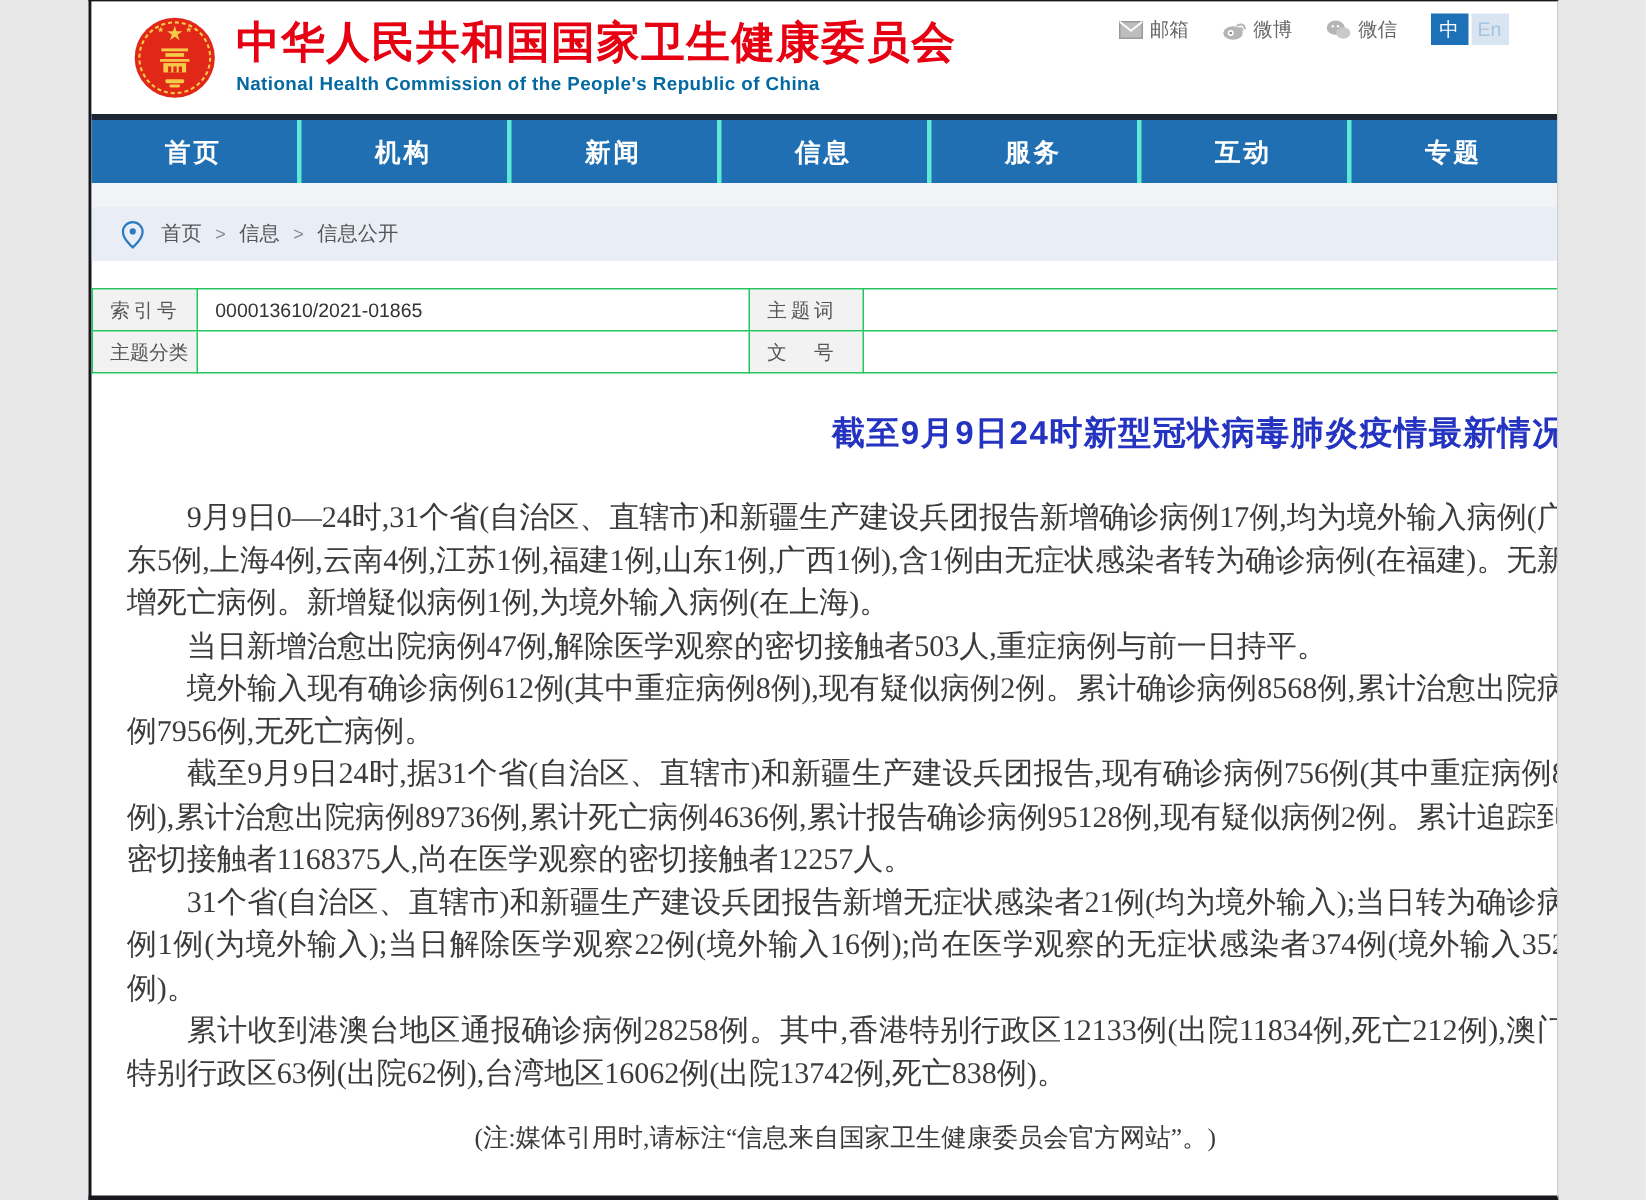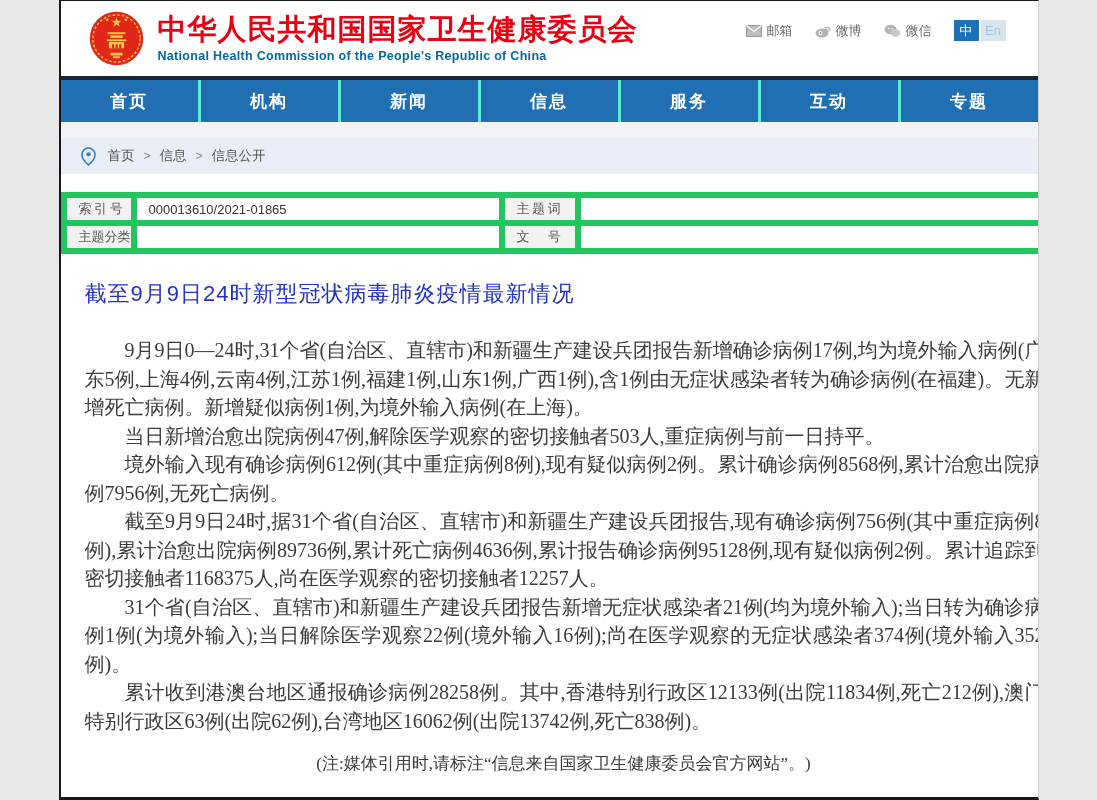--- a/index.html
+++ b/index.html
@@ -11,21 +11,21 @@
     border-bottom:3px solid #16181d; border-right:1px solid #cfcfcf;
     font-family:"Liberation Sans", sans-serif;
   }
 
   
   .site-header { height:75px; background:#fff; display:flex; align-items:center; padding-left:27px; position:relative; }
   .emblem { width:57px; height:57px; flex:0 0 auto; cursor:pointer; }
   .title-block { margin-left:13px; cursor:pointer; }
   .site-title { color:#e60012; font-size:29px; font-weight:bold; letter-spacing:1px; line-height:1.05; }
   .site-subtitle { color:#0369a1; font-size:12.5px; font-weight:bold; margin-top:5px; letter-spacing:0.3px; }
-  .header-tools { position:absolute; top:19px; right:32px; display:flex; align-items:center; color:#666; font-size:13px; }
+  .header-tools { position:absolute; top:8px; right:32px; display:flex; align-items:center; color:#666; font-size:13px; }
   .tool { display:flex; align-items:center; margin-right:22px; cursor:pointer; }
   .tool svg { margin-right:5px; }
   .lang-box { width:25px; height:21px; display:flex; align-items:center; justify-content:center; font-size:13px; cursor:pointer; }
   .lang-zh { background:#1d71b7; color:#fff; }
   .lang-en { background:#d8e5f1; color:#a6c4de; margin-left:2px; }
 
   
   .main-nav { height:46px; background:#1f6fb2; border-top:4px solid #1d2634; display:flex; }
   .nav-item { flex:1; display:flex; align-items:center; justify-content:center; color:#fff; font-size:17px; font-weight:bold; letter-spacing:2px; cursor:pointer; }
   .nav-item + .nav-item { border-left:3px solid #5eead4; }
@@ -35,27 +35,27 @@
   .container { width:1008px; margin:0 auto; }
 
   
   .breadcrumb-bar { height:36px; background:#e9edf5; display:flex; align-items:center; padding-left:20px; font-size:13.5px; color:#555; }
   .breadcrumb-bar svg { margin-right:12px; }
   .crumb { color:#555; cursor:pointer; }
   .crumb-sep { margin:0 9px; color:#888; font-size:12px; }
 
   
   .doc-table { width:100%; border-collapse:collapse; table-layout:fixed; margin-top:18px; font-size:13px; }
-  .doc-table td { border:6px solid #22c55e; height:28px; padding:2px 12px; color:#333; background:#fff; overflow:hidden; white-space:nowrap; }
+  .doc-table td { border:1px solid #22c55e; height:28px; padding:2px 12px; color:#333; background:#fff; overflow:hidden; white-space:nowrap; }
   .doc-table td.label { background:#f2f2f3; color:#555; }
   .doc-table td.label .jlabel { display:inline-block; min-width:3.4em; text-align:justify; text-align-last:justify; }
 
   
   .article { padding:0 24px; }
-  .article-title { color:#2433c0; font-size:22px; font-weight:normal; text-align:left; margin:25px 0 27px; letter-spacing:1px; }
+  .article-title { color:#2433c0; font-size:22px; font-weight:bold; text-align:right; margin:25px 0 27px; letter-spacing:1px; }
   .article-body p { margin:0; font-family:"Liberation Serif", serif; font-size:20px; line-height:28.5px; color:#3b3b3b; text-indent:2em; text-align:justify; }
   .article-note { margin-top:15px; text-align:center; font-family:"Liberation Serif", serif; font-size:17px; line-height:28px; color:#3b3b3b; padding-right:2px; }
 </style>
 </head>
 <body>
 
 <div class="window">
 
   <header class="site-header">
     <svg class="emblem" viewBox="0 0 64 64">

